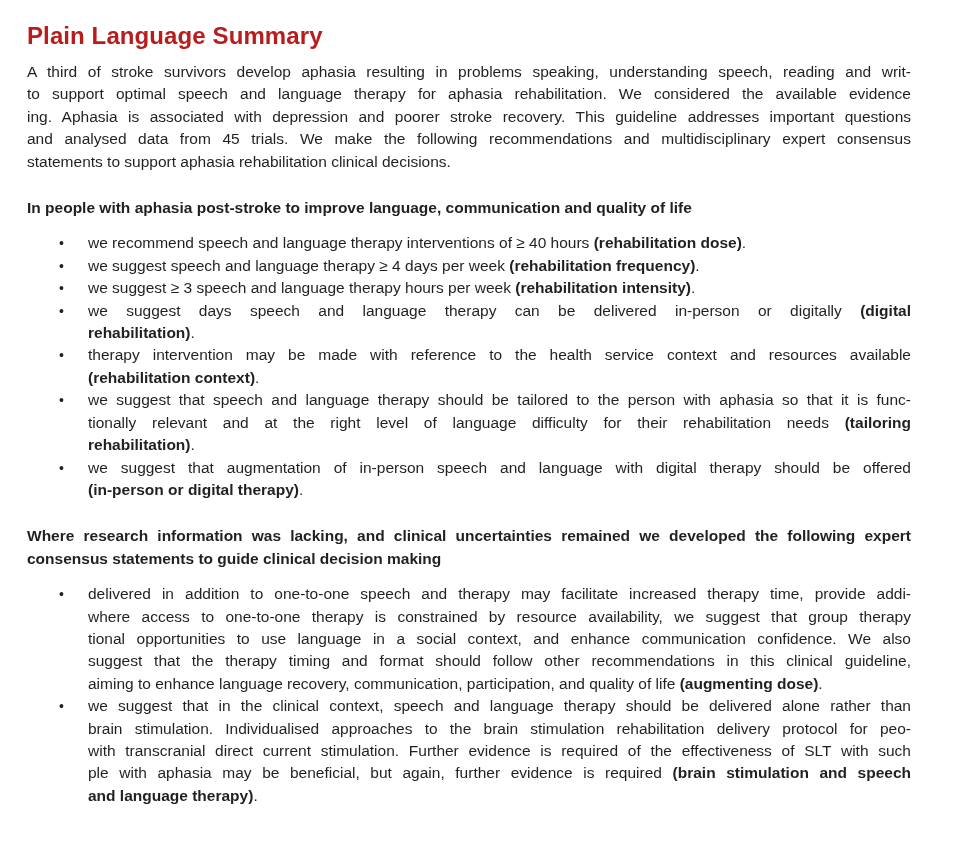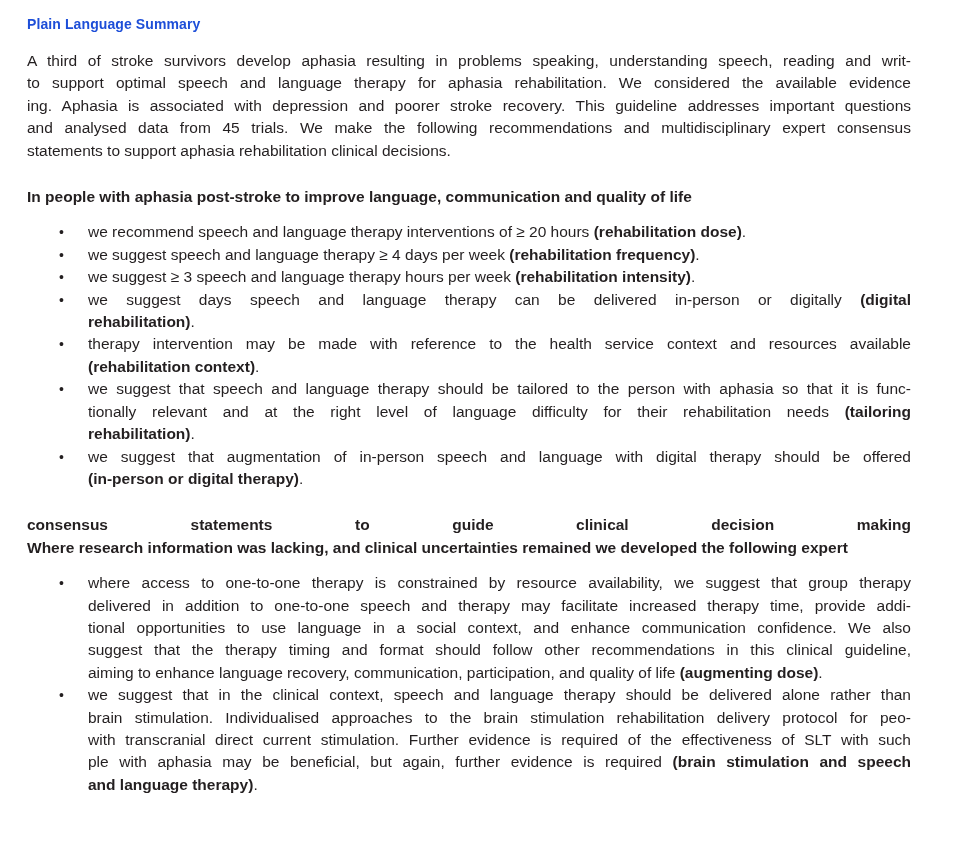--- a/index.html
+++ b/index.html
@@ -15,26 +15,26 @@
     color: #231f20;
   }
   .page {
     box-sizing: border-box;
     width: 966px;
     height: 842px;
     padding: 11px 55px 0 27px;
     background: #ffffff;
   }
   h1.section-title {
-    font-size: 14px;
+    font-size: 24px;
     line-height: 25px;
     font-weight: bold;
-    margin: 1px 0 13px 0;
+    margin: 12px 0 13px 0;
     letter-spacing: 0.1px;
-    color: #1d4ed8;
+    color: #b91c1c;
   }
   .para, .blist {
     font-size: 15.5px;
     line-height: 22.4px;
   }
   .para { margin: 0; }
   .para.spaced { margin-top: 24px; font-weight: bold; }
   .blist { margin-top: 13px; }
   .line {
     text-align: justify;
@@ -76,21 +76,21 @@
         <div class="line"><span>and analysed data from 45 trials. We make the following recommendations and multidisciplinary expert consensus</span></div>
         <div class="line"><span>statements to support aphasia rehabilitation clinical decisions.</span></div>
       </div>
       <div class="para spaced">
         <div class="line"><span>In people with aphasia post-stroke to improve language, communication and quality of life</span></div>
       </div>
       <div class="blist">
         <div class="bitem">
           <span class="marker">•</span>
           <div class="lines">
-            <div class="line"><span>we recommend speech and language therapy interventions of ≥ 20 hours </span><span class="bold">(rehabilitation dose)</span><span>.</span></div>
+            <div class="line"><span>we recommend speech and language therapy interventions of ≥ 40 hours </span><span class="bold">(rehabilitation dose)</span><span>.</span></div>
           </div>
         </div>
         <div class="bitem">
           <span class="marker">•</span>
           <div class="lines">
             <div class="line"><span>we suggest speech and language therapy ≥ 4 days per week </span><span class="bold">(rehabilitation frequency)</span><span>.</span></div>
           </div>
         </div>
         <div class="bitem">
           <span class="marker">•</span>
@@ -122,29 +122,29 @@
         </div>
         <div class="bitem">
           <span class="marker">•</span>
           <div class="lines">
             <div class="line"><span>we suggest that augmentation of in-person speech and language with digital therapy should be offered</span></div>
             <div class="line"><span class="bold">(in-person or digital therapy)</span><span>.</span></div>
           </div>
         </div>
       </div>
       <div class="para spaced">
+        <div class="line"><span>Where research information was lacking, and clinical uncertainties remained we developed the following expert</span></div>
         <div class="line"><span>consensus statements to guide clinical decision making</span></div>
-        <div class="line"><span>Where research information was lacking, and clinical uncertainties remained we developed the following expert</span></div>
       </div>
       <div class="blist">
         <div class="bitem">
           <span class="marker">•</span>
           <div class="lines">
+            <div class="line"><span>delivered in addition to one-to-one speech and therapy may facilitate increased therapy time, provide addi-</span></div>
             <div class="line"><span>where access to one-to-one therapy is constrained by resource availability, we suggest that group therapy</span></div>
-            <div class="line"><span>delivered in addition to one-to-one speech and therapy may facilitate increased therapy time, provide addi-</span></div>
             <div class="line"><span>tional opportunities to use language in a social context, and enhance communication confidence. We also</span></div>
             <div class="line"><span>suggest that the therapy timing and format should follow other recommendations in this clinical guideline,</span></div>
             <div class="line"><span>aiming to enhance language recovery, communication, participation, and quality of life </span><span class="bold">(augmenting dose)</span><span>.</span></div>
           </div>
         </div>
         <div class="bitem">
           <span class="marker">•</span>
           <div class="lines">
             <div class="line"><span>we suggest that in the clinical context, speech and language therapy should be delivered alone rather than</span></div>
             <div class="line"><span>brain stimulation. Individualised approaches to the brain stimulation rehabilitation delivery protocol for peo-</span></div>

